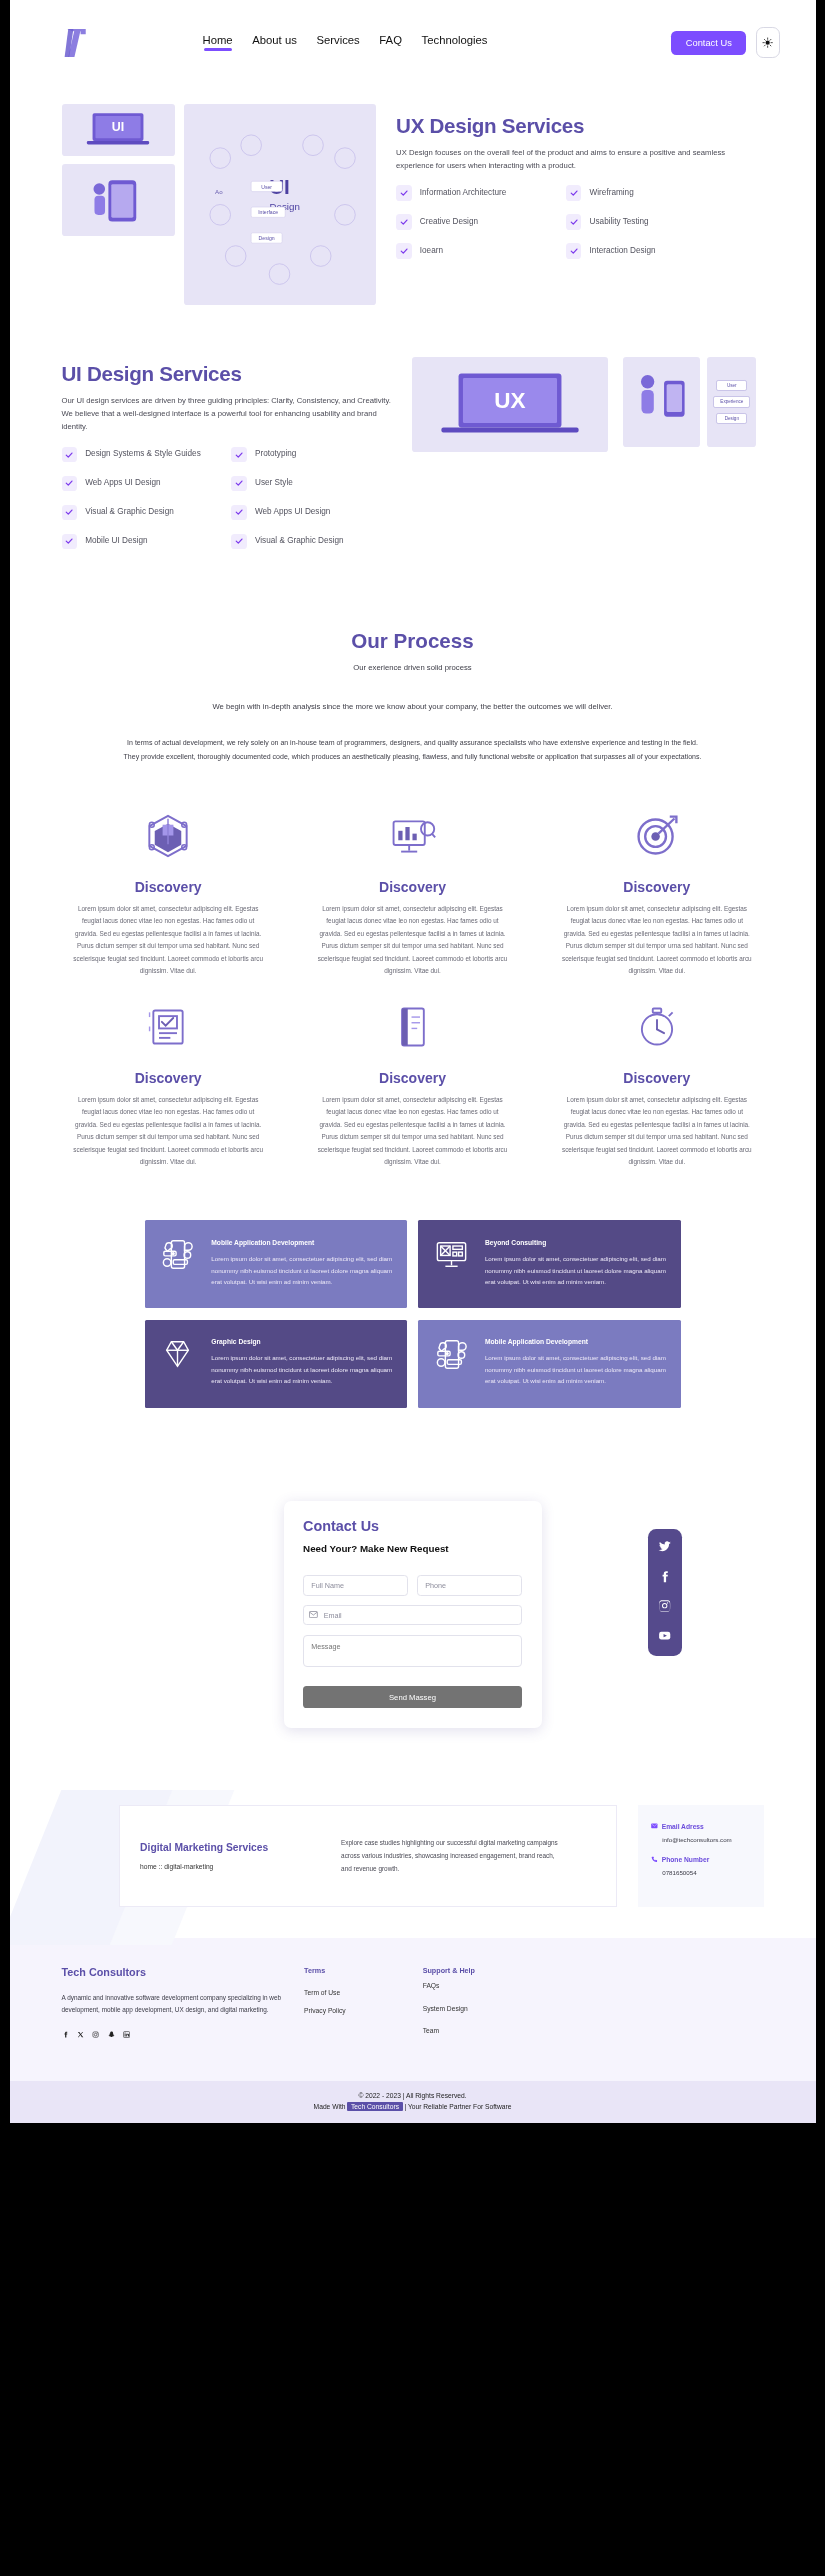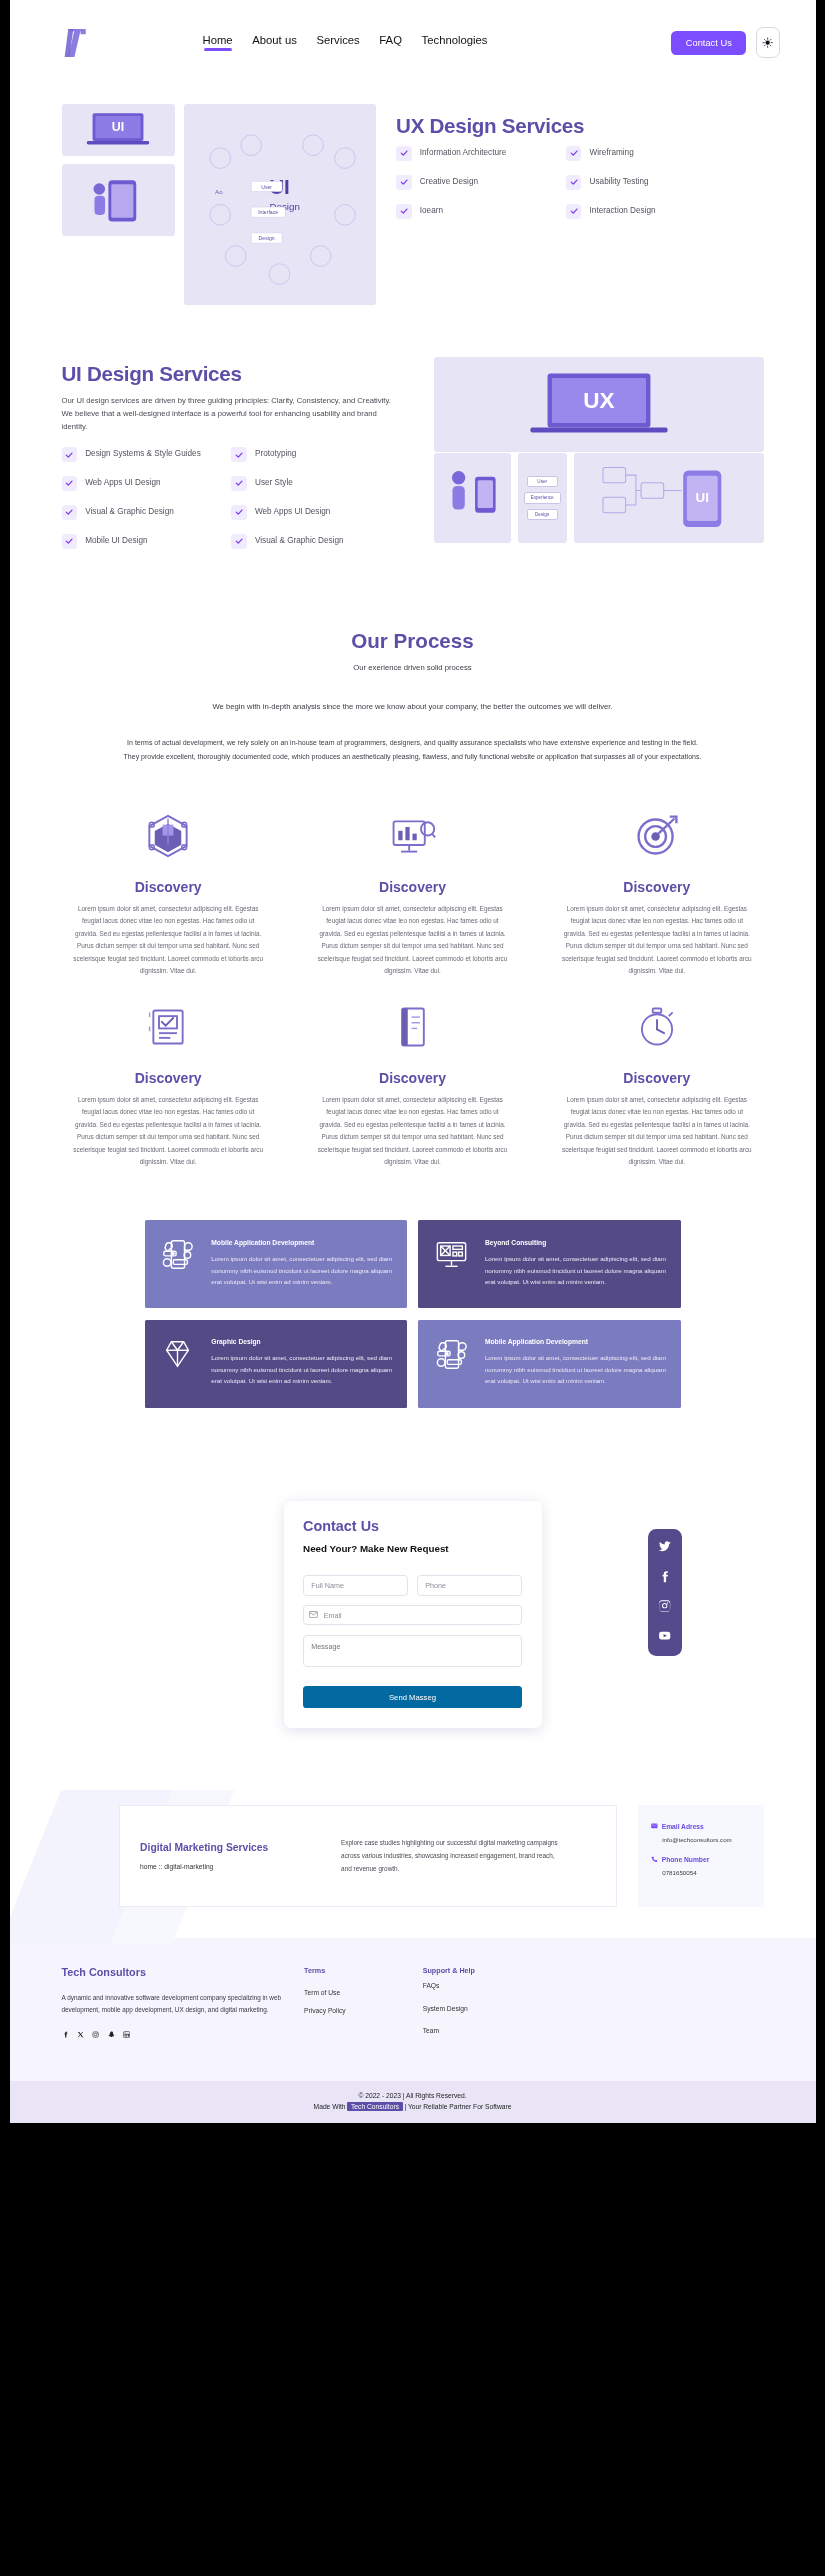--- a/index.html
+++ b/index.html
@@ -119,21 +119,21 @@
   .check-box svg { width: 8.2px; height: 8.2px; }
   .check-label { font-size: 8.2px; color: #53535f; line-height: 1.5; padding-top: 1.5px; }
 
   
   .ui-section {
     display: flex;
     padding: 31px 52px 31px 52px;
     gap: 20.6px;
   }
   .ui-text { flex: 1; padding-top: 5.2px; }
-  .ui-illus { flex: 0 0 330px; display: flex; flex-direction: column; gap: 1px; }
+  .ui-illus { flex: 0 0 330px; display: flex; flex-direction: row; gap: 15px; }
   .ui-illus-top { height: 95px; background: #e7e4f6; border-radius: 3.1px; display:flex; align-items:center; justify-content:center;}
   .ui-illus-bottom { display: flex; gap: 7.2px; height: 90px; }
   .ui-ib { background: #e7e4f6; border-radius: 3.1px; }
 
   
   .process {
     text-align: center;
     padding: 49px 0 0 0;
   }
   .process h2 {
@@ -239,21 +239,21 @@
     padding: 6.2px 7.2px;
     font-size: 7.2px;
     color: #8d8d9c;
     width: 100%;
     resize: none;
     font-family: "Liberation Sans", sans-serif;
   }
   .send-btn {
     margin-top: 10.3px;
     width: 100%;
-    background: #0369a1;
+    background: #737373;
     color: #fff;
     border: none;
     border-radius: 3.6px;
     height: 21.6px;
     font-size: 7.7px;
     cursor: pointer;
   }
   .social-rail {
     position: absolute;
     left: 50%;
@@ -446,20 +446,21 @@
           <rect x="130" y="200" width="66" height="20" rx="3" fill="#fff" stroke="#cdc8ea"></rect>
           <text x="163" y="214" font-size="10" fill="#5b4fa8" text-anchor="middle" font-family="Liberation Sans, sans-serif">Interface</text>
           <rect x="130" y="250" width="60" height="20" rx="3" fill="#fff" stroke="#cdc8ea"></rect>
           <text x="160" y="264" font-size="10" fill="#5b4fa8" text-anchor="middle" font-family="Liberation Sans, sans-serif">Design</text>
         </svg>
       </div>
     </div>
 
     <div class="ux-text">
       <div class="sec-title">UX Design Services</div>
+      <div class="sec-desc">UX Design focuses on the overall feel of the product and aims to ensure a positive and seamless experience for users when interacting with a product.</div>
       <div class="check-grid">
         <div class="check-item">
           <span class="check-box">
               <svg viewBox="0 0 20 20">
                 <path d="M3 10 L8 15 L17 5" stroke="#7c3aed" stroke-width="3" fill="none" stroke-linecap="round" stroke-linejoin="round"></path>
               </svg>
             </span>
           <span class="check-label">Information Architecture</span>
         </div>
         <div class="check-item">

